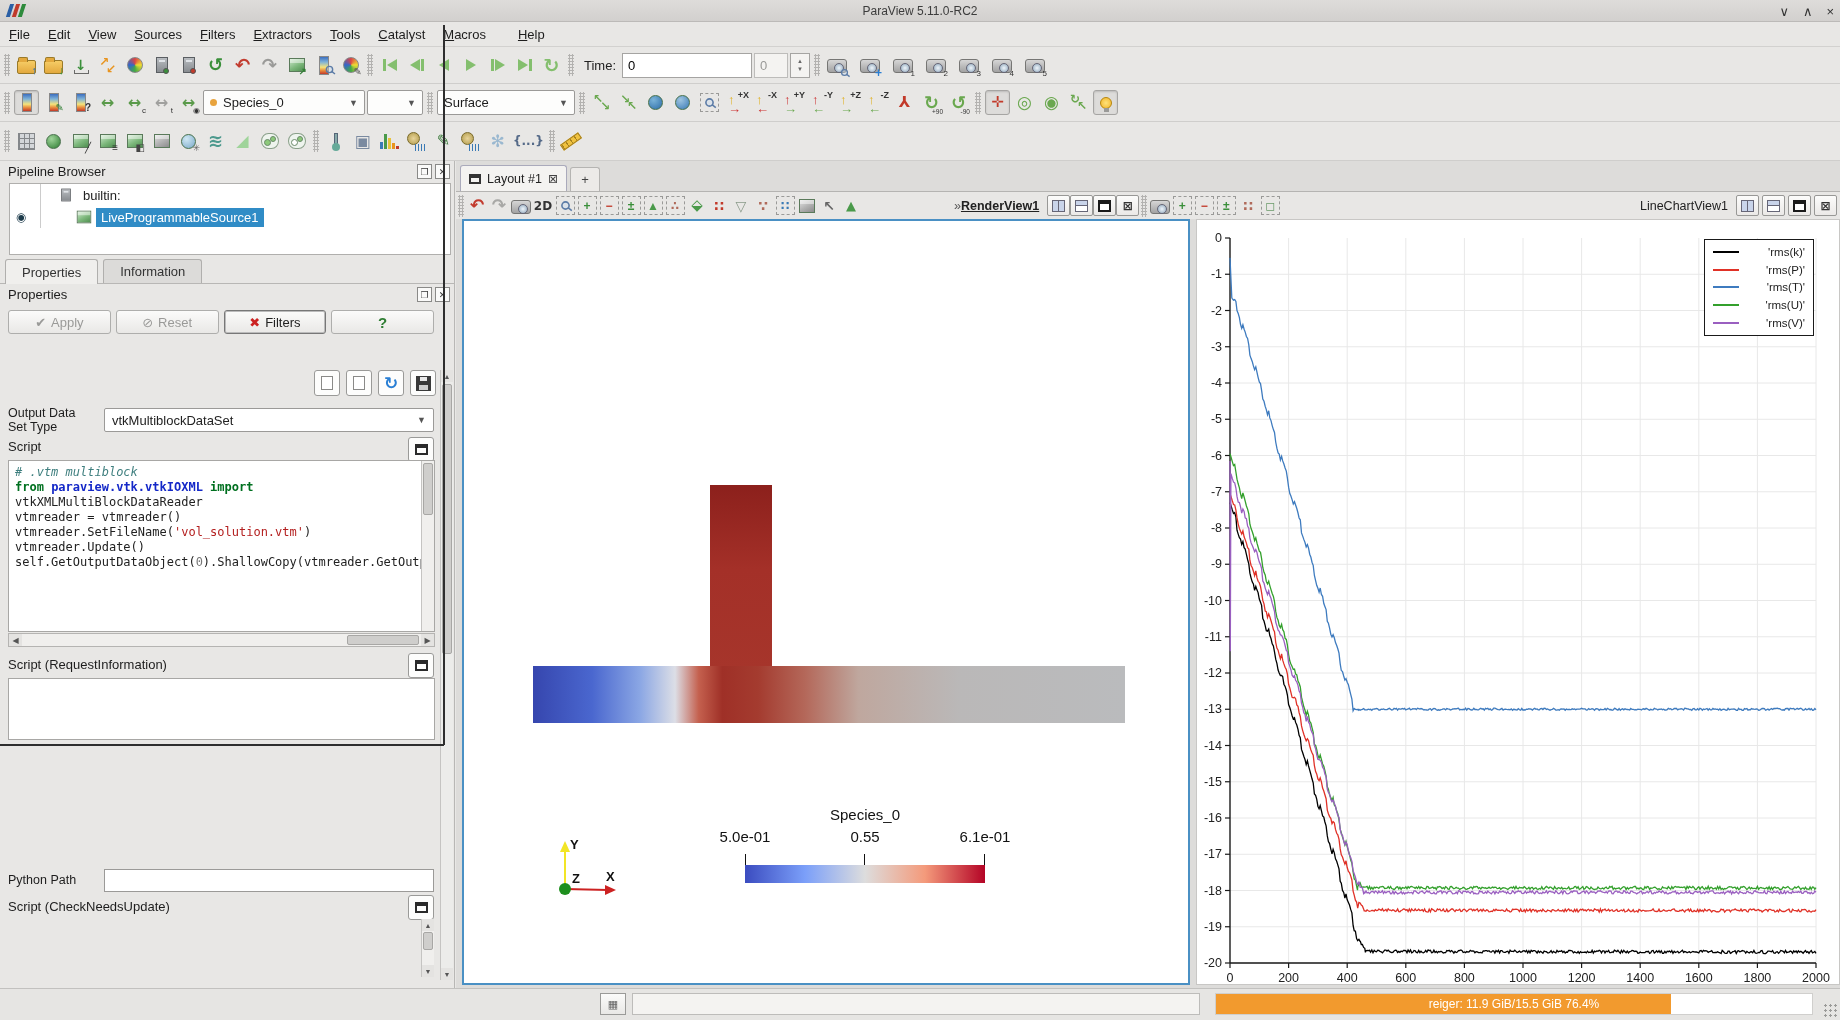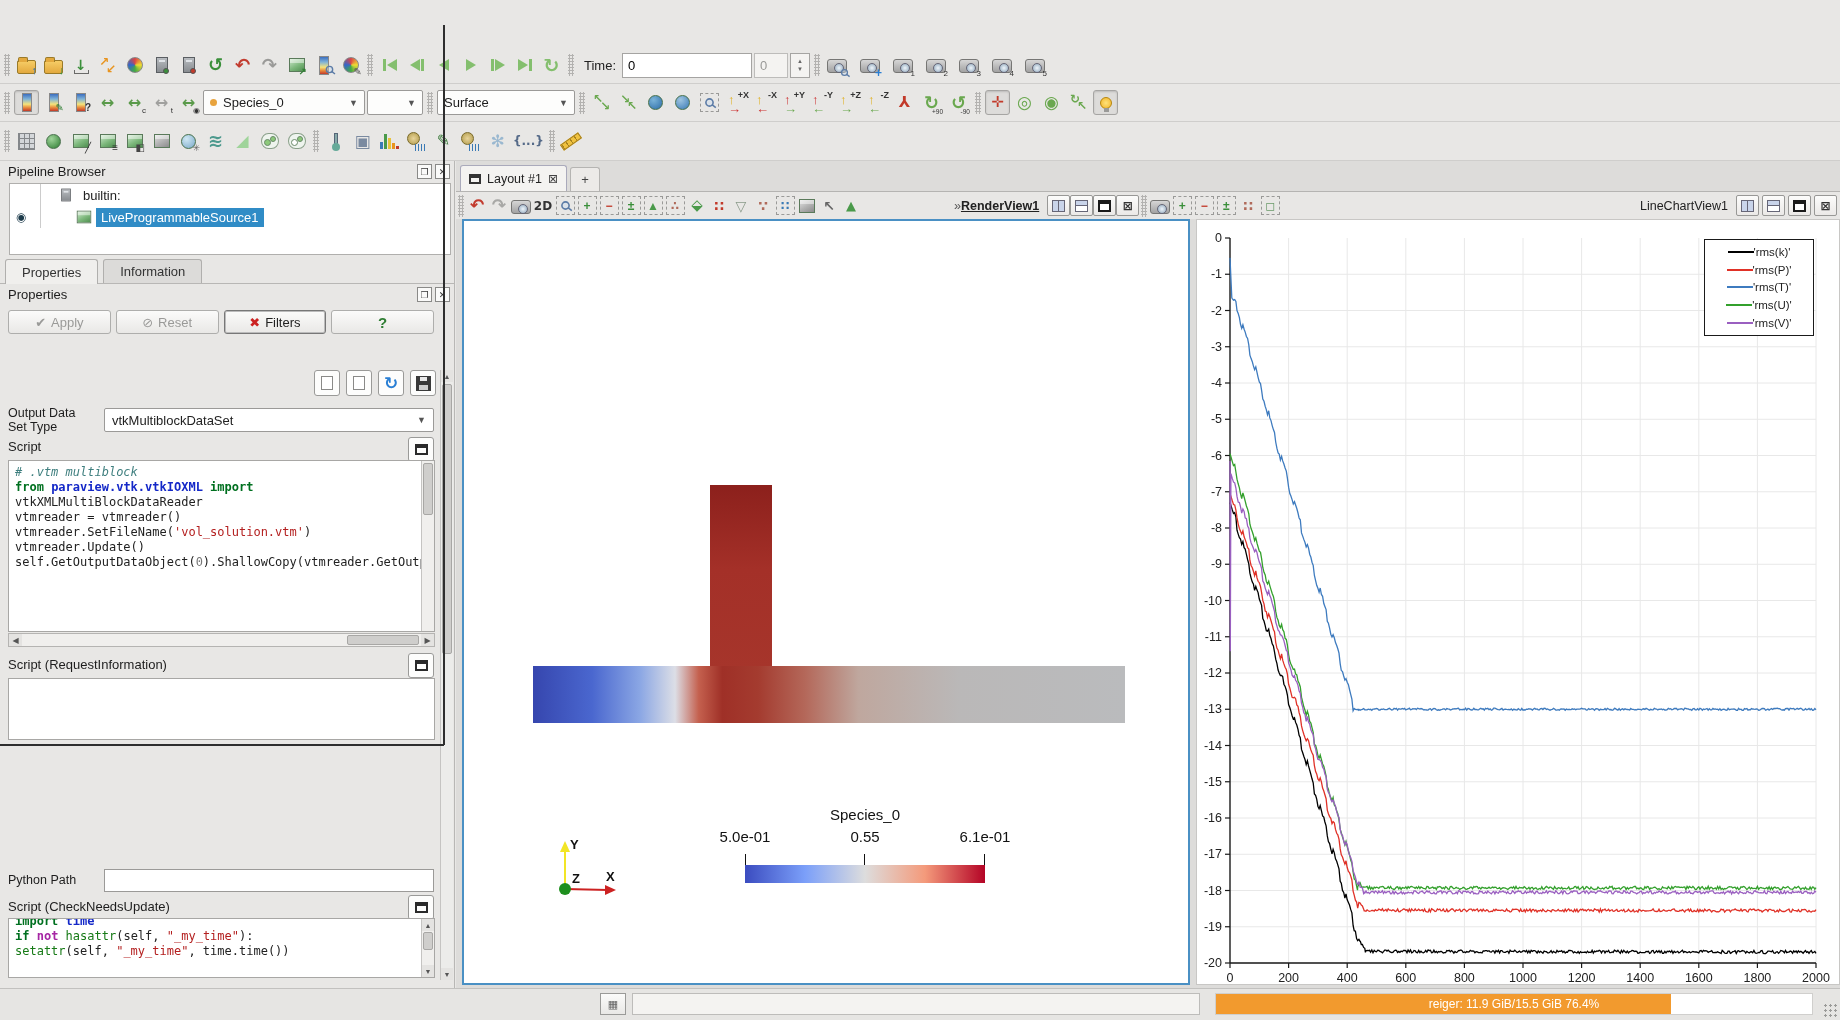--- a/index.html
+++ b/index.html
@@ -130,40 +130,65 @@
 
 #column{position:absolute;left:246px;top:264px;width:62px;height:187px;background:linear-gradient(#8c201c,#a43028 45%,#a6352b)}
 #hbar{position:absolute;left:69px;top:445px;width:592px;height:57px;background:linear-gradient(90deg,#3646ae 0%,#4a67cf 10%,#8aa6e4 18%,#dcdee6 24%,#c4604e 28%,#9f3027 32%,#a43b2f 38%,#b4685a 46%,#bfa79e 55%,#bab8b8 72%,#babbbd 100%)}
 #axeswidget{position:absolute;left:86px;top:610px;width:80px;height:70px;font-size:13px;font-weight:bold;color:#111}
 #colorbar{position:absolute;left:281px;top:644px;width:240px;height:18px;background:linear-gradient(90deg,#3b4cc0,#7b9ff9 25%,#dddddd 50%,#f49a7b 75%,#b40426 100%)}
 #cbtitle{position:absolute;left:281px;top:585px;width:240px;text-align:center;font-size:15px;color:#111}
 .cblab{position:absolute;top:607px;font-size:15px;color:#111;width:90px;text-align:center}
 .cbtick{position:absolute;top:633px;width:1px;height:11px;background:#111}
 
 #legend{position:absolute;left:507px;top:19px;width:110px;background:#fff;border:1px solid #1a1a1a;padding:5px 8px;display:flex;flex-direction:column;gap:3.1px}
-.lrow{display:flex;align-items:center;justify-content:center;height:14.5px}
+.lrow{display:flex;align-items:center;justify-content:space-between;height:14.5px}
 .lline{width:26px;height:2px}
 .lname{font-size:11.5px;color:#222}
 
 #statusbar{position:absolute;left:0;top:988px;width:1840px;height:32px;background:#e6e5e3;border-top:1px solid #c2c1bf}
 #sbtn{position:absolute;left:600px;top:4px;width:26px;height:22px;border:1px solid #9a9a98;background:linear-gradient(#fbfbfa,#e9e8e6);display:flex;align-items:center;justify-content:center;color:#666;font-size:11px}
 #smsg{position:absolute;left:632px;top:4px;width:568px;height:22px;background:#f4f3f1;border:1px solid #bdbcba}
 #progress{position:absolute;left:1215px;top:4px;width:598px;height:22px;background:#fff;border:1px solid #d0cfcd;overflow:hidden}
 #pfill{position:absolute;left:0;top:0;bottom:0;background:#f29a2e}
 #ptext{position:absolute;left:0;right:0;top:0;bottom:0;display:flex;align-items:center;justify-content:center;color:#fff;font-size:12px}
 #grip{position:absolute;right:2px;bottom:2px;width:16px;height:16px;background-image:radial-gradient(#9a9a98 1.2px,transparent 1.4px);background-size:5px 5px;background-position:bottom right}
 .spin{width:20px;height:25px;border:1px solid #a5a4a2;background:#f4f3f1;display:flex;flex-direction:column;align-items:center;justify-content:center;font-size:6px;color:#666;gap:2px}
 #timeinput{width:130px;height:25px;border:1px solid #a5a4a2;padding:0 5px;font-size:13px;background:#fff}
 #timeidx{width:34px;height:25px;border:1px solid #bdbcba;background:#f4f3f1;color:#9a9a98;display:flex;align-items:center;padding:0 5px;font-size:13px}
 text{font-family:"Liberation Sans","DejaVu Sans",sans-serif}
 </style>
 </head>
 <body>
 
 <div id="app">
+  <div id="titlebar">
+    <div id="logo">
+        <i style="background:#2a5fa5"></i>
+        <i style="background:#c03a2b"></i>
+        <i style="background:#2e8b3c"></i>
+      </div>
+    <div id="wintitle">ParaView 5.11.0-RC2</div>
+    <div id="winctl">
+      <span>∨</span>
+      <span>∧</span>
+      <span>×</span>
+    </div>
+  </div>
+  <div id="menubar">
+      <div class="mi">File</div>
+      <div class="mi">Edit</div>
+      <div class="mi">View</div>
+      <div class="mi">Sources</div>
+      <div class="mi">Filters</div>
+      <div class="mi">Extractors</div>
+      <div class="mi">Tools</div>
+      <div class="mi">Catalyst</div>
+      <div class="mi">Macros</div>
+      <div class="mi" style="margin-left: 14px;">Help</div>
+    </div>
   <div id="toolbar1" class="tb">
       <span class="hdl"></span>
       <span class="ic">
         <span class="k-folder"></span>
         <span class="ov" style="right:1px;bottom:1px;font-size:11px;color:#2f6fb0">↑</span>
       </span>
       <span class="ic">
         <span class="k-folder"></span>
         <span class="ov" style="right:1px;bottom:1px;font-size:11px;color:#3a8f3a">↓</span>
       </span>
@@ -604,25 +629,20 @@
           <span class="maxin"></span>
         </div>
       <div class="codebox" style="top:394px;height:62px"></div>
       <div id="pyrow" class="formrow" style="top:585px">
         <div class="flabel">Python Path</div>
         <input value="" style="">
       </div>
       <div class="seclabel" style="top:615px">Script (CheckNeedsUpdate)</div>
       <div class="maxbtn" style="left:408px;top:611px">
           <span class="maxin"></span>
-        </div>
-      <div class="codebox" id="code3" style="top:634px;height:60px;padding-top:0">
-          <div style="margin-top:-5px"><span class="c-kw"><span class="c-kw">import</span></span> <span class="c-mod">time</span></div>
-          <div><span class="c-kw">if</span> <span class="c-op">not</span> <span class="c-blt">hasattr</span>(self, <span class="c-str">"_my_time"</span>):</div>
-          <div>  <span class="c-blt">setattr</span>(self, <span class="c-str">"_my_time"</span>, time.time())</div>
         </div>
       <div class="vscroll" style="left:421px;top:635px;height:58px">
         <span class="varrow" style="top:0">▲</span>
           <span class="varrow" style="bottom:0">▼</span>
         <div class="vthumb" style="top:13px;height:18px"></div>
       </div>
       <div class="vscroll" style="left:440px;top:86px;height:610px;background:#ececea">
         <span class="varrow" style="top:0">▲</span>
           <span class="varrow" style="bottom:0">▼</span>
         <div class="vthumb" style="top:14px;height:270px"></div>

